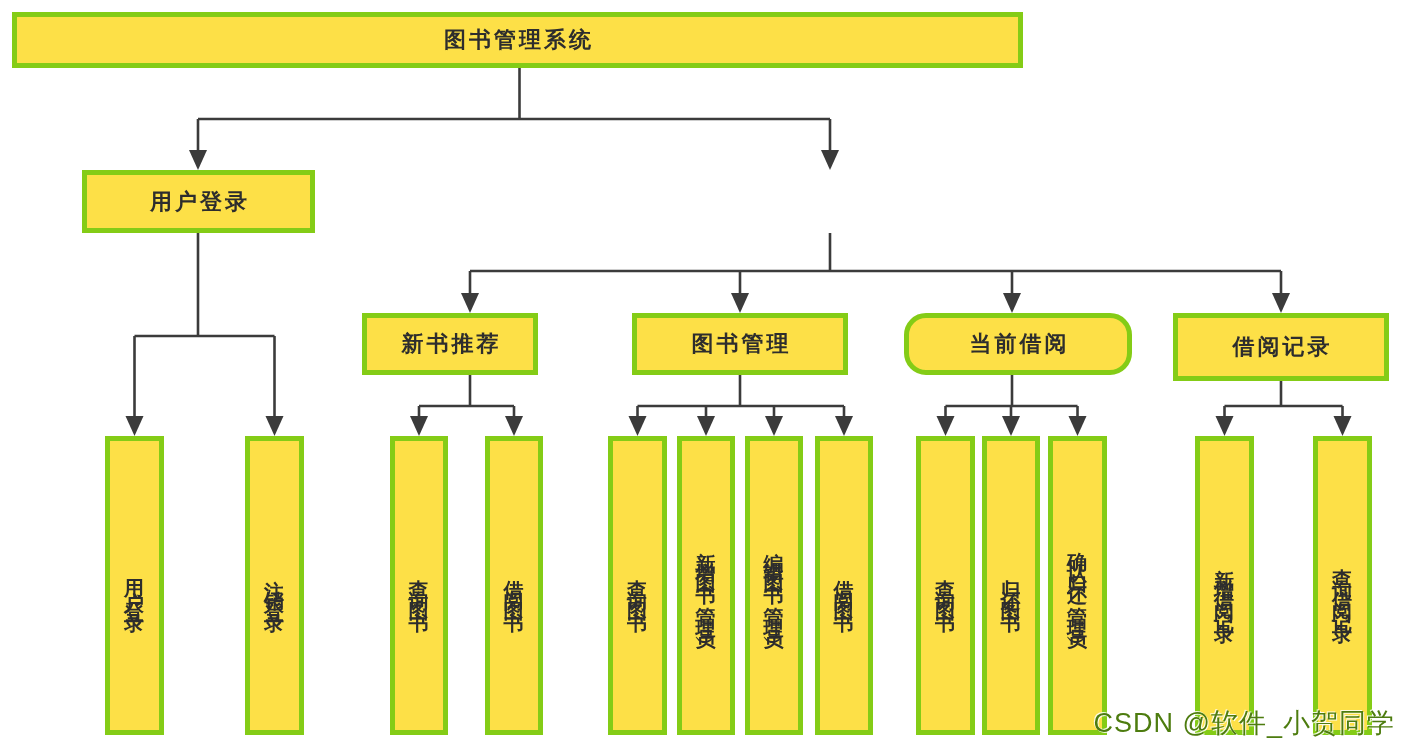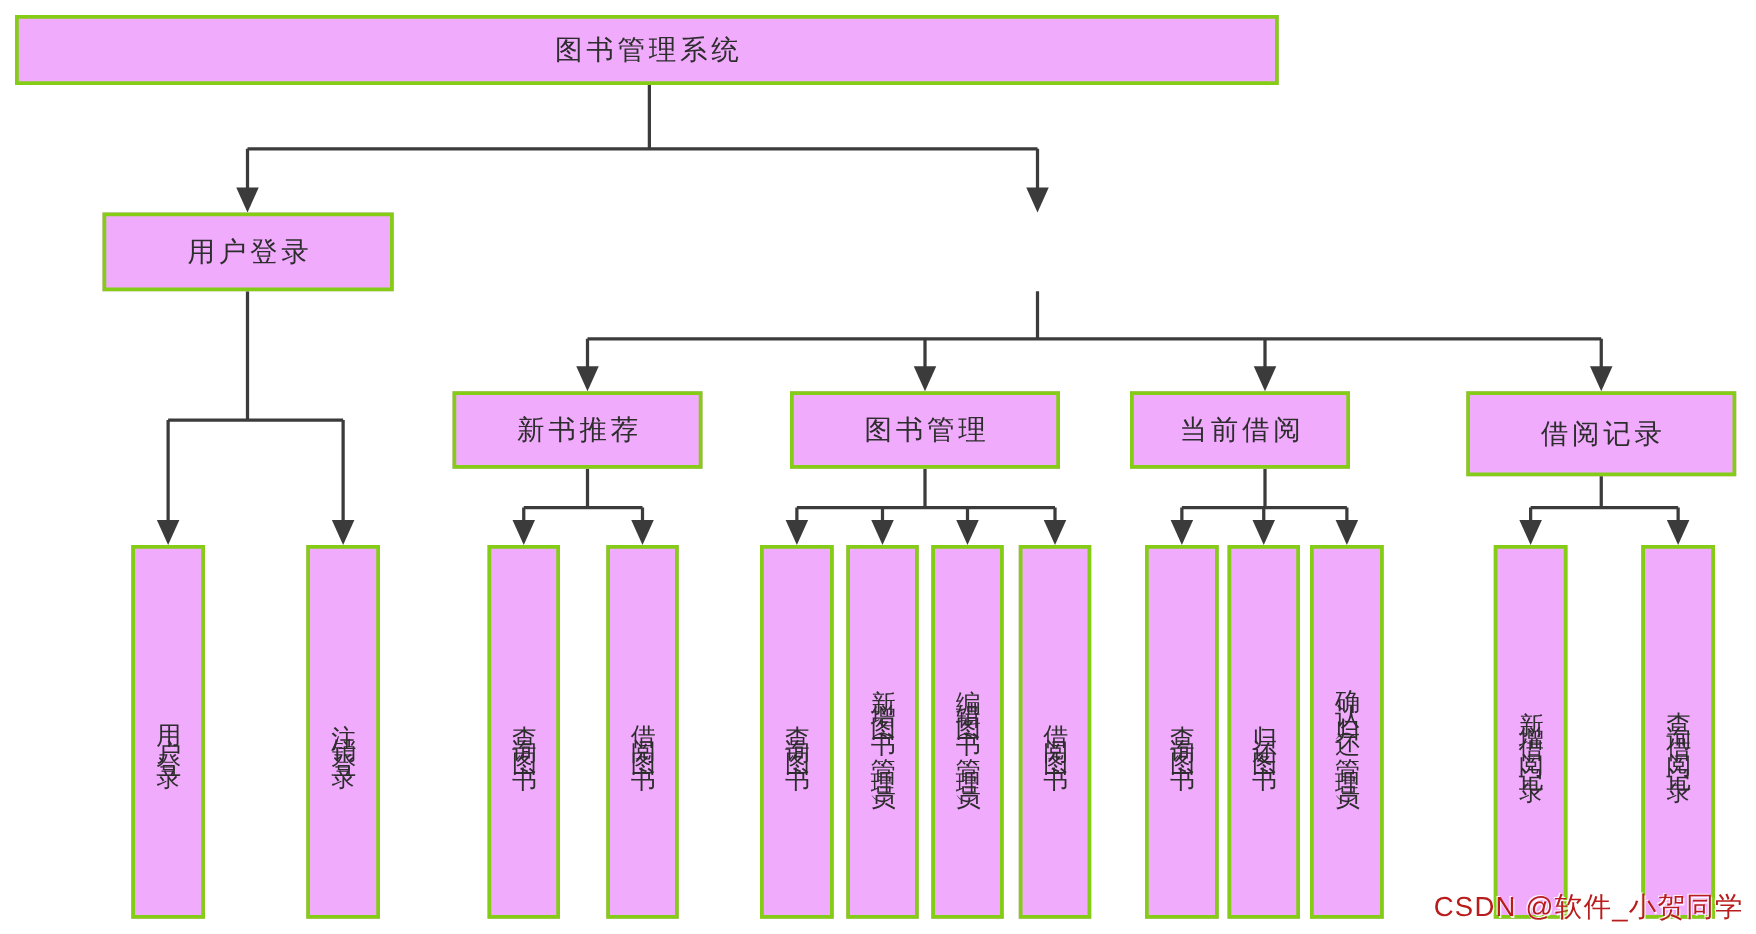--- a/index.html
+++ b/index.html
@@ -7,25 +7,26 @@
     position:relative;
     width:1405px;height:747px;
     background:#ffffff;
     font-family:"Liberation Sans","DejaVu Sans",sans-serif;
     overflow:hidden;
   }
   #wires{position:absolute;left:0;top:0;z-index:1;}
   .box{
     position:absolute;
     box-sizing:border-box;
-    background:#f0abfc;
-    border:3px solid #84cc16;
+    background:#fde047;
+    border:5px solid #84cc16;
     display:flex;align-items:center;justify-content:center;
     color:#2d2d2d;
     z-index:2;
+    font-weight:bold;
   }
   .hlabel{
     font-size:22px;
     letter-spacing:3px;
     padding-left:3px;
     white-space:nowrap;
     color:#2d2d2d;
   }
   .root-label{font-size:22px;}
   .vbox{z-index:2;}
@@ -34,22 +35,22 @@
     text-orientation:mixed;
     font-size:20px;
     letter-spacing:11px;
     line-height:1;
     color:#2d2d2d;
   }
   #watermark{
     position:absolute;
     right:10px;bottom:6px;
     z-index:3;
-    font-size:22px;
-    color:#b91c1c;
+    font-size:27px;
+    color:#4d7c0f;
     letter-spacing:1px;
     text-shadow:1px 1px 0 rgba(255,255,255,.85), -1px -1px 0 rgba(255,255,255,.85);
     white-space:nowrap;
   }
   line{stroke:#3b3b3b;stroke-width:2.6;}
   polygon{fill:#3b3b3b;}
 </style>
 </head>
 <body>
 
@@ -132,27 +133,27 @@
   </svg>
 
   <div class="box" style="left:12px;top:12px;width:1011px;height:56px;">
     <span class="hlabel root-label">图书管理系统</span>
   </div>
 
   <div class="box" style="left:82px;top:170px;width:233px;height:63px;">
     <span class="hlabel">用户登录</span>
   </div>
 
-  <div class="box" style="left:362px;top:313px;width:200px;height:62px;">
+  <div class="box" style="left:362px;top:313px;width:176px;height:62px;">
     <span class="hlabel">新书推荐</span>
   </div>
   <div class="box" style="left:632px;top:313px;width:216px;height:62px;">
     <span class="hlabel">图书管理</span>
   </div>
-  <div class="box" style="left:904px;top:313px;width:176px;height:62px;">
+  <div class="box" style="left:904px;top:313px;width:228px;height:62px;border-radius:22px;">
     <span class="hlabel">当前借阅</span>
   </div>
   <div class="box" style="left:1173px;top:313px;width:216px;height:68px;">
     <span class="hlabel">借阅记录</span>
   </div>
 
   <div class="box vbox" style="left:105px;top:436px;width:59px;height:299px;">
     <span class="vlabel">用户登录</span>
   </div>
   <div class="box vbox" style="left:245px;top:436px;width:59px;height:299px;">

